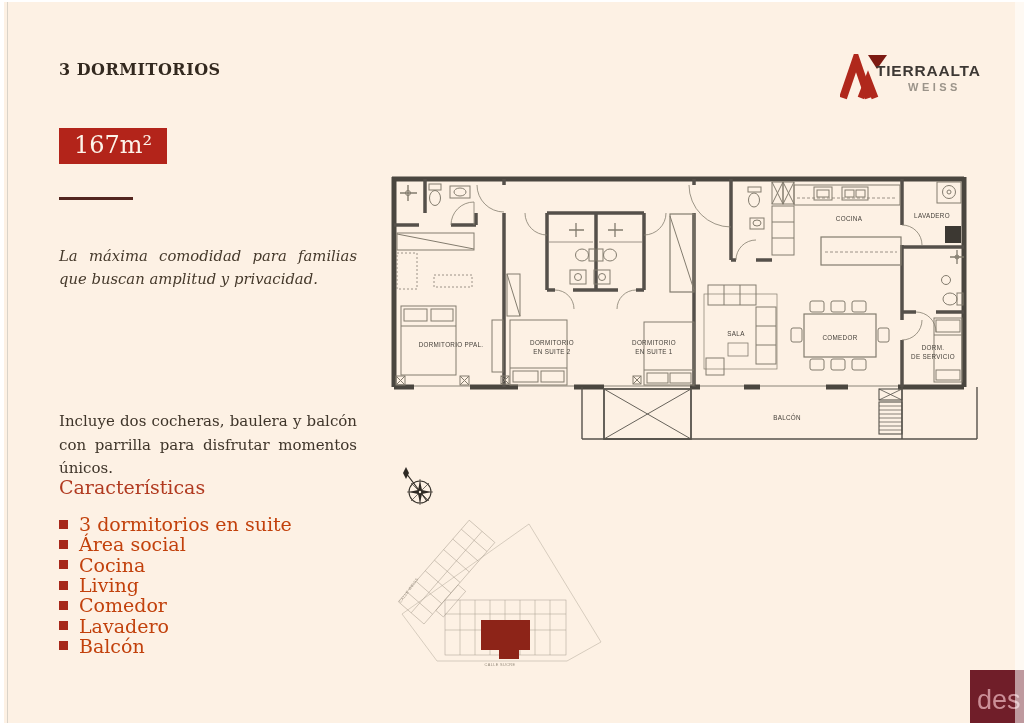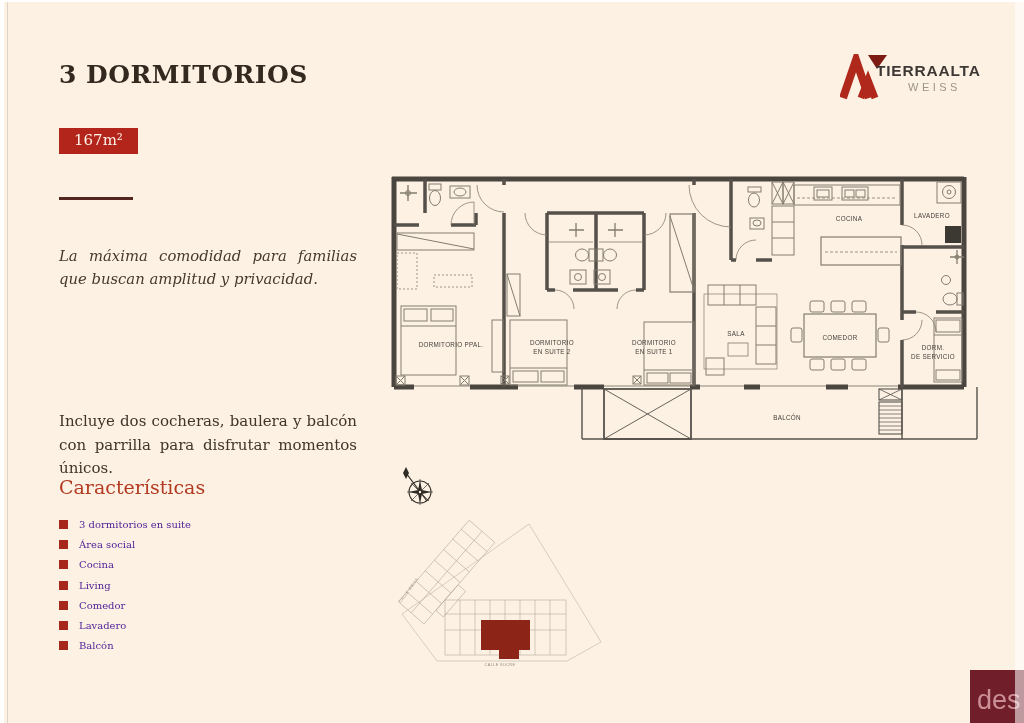--- a/index.html
+++ b/index.html
@@ -1,32 +1,32 @@
 <!DOCTYPE html>
 <html><head>
 <meta charset="utf-8">
 <style>
   html,body{margin:0;padding:0;}
   body{width:1024px;height:723px;position:relative;background:#ffffff;font-family:"DejaVu Serif",serif;overflow:hidden;}
   .page{position:absolute;left:4px;top:2px;right:0;bottom:0;background:#fdf1e4;}
   .edge-l{position:absolute;left:3px;top:0;width:1px;height:723px;background:#d9d3c9;}
   .edge-r{position:absolute;right:0;top:0;width:9px;height:723px;background:rgba(255,255,255,.55);}
-  .title{position:absolute;left:55px;top:58px;font-size:25px;font-weight:600;color:#33291f;letter-spacing:.5px;}
+  .title{position:absolute;left:55px;top:58px;font-size:16px;font-weight:600;color:#33291f;letter-spacing:.5px;}
   .subtitle{position:absolute;left:55px;top:92px;font-size:20px;color:#33291f;}
-  .badge{position:absolute;left:55px;top:126px;background:#b3241a;color:#fdf3e9;font-size:15px;padding:3px 15px 5px 15px;}
+  .badge{position:absolute;left:55px;top:126px;background:#b3241a;color:#fdf3e9;font-size:24px;padding:3px 15px 5px 15px;}
   .divider{position:absolute;left:55px;top:195px;width:74px;height:3px;background:#53261f;}
   .tagline{position:absolute;left:55px;top:243px;width:298px;font-size:14.8px;font-style:italic;line-height:1.55;color:#45392b;text-align:justify;}
   .para1{position:absolute;left:55px;top:304px;width:298px;font-size:14.8px;line-height:1.58;color:#3f352a;text-align:justify;}
   .para2{position:absolute;left:55px;top:408px;width:298px;font-size:15px;line-height:1.58;color:#3f352a;text-align:justify;}
   .feat-h{position:absolute;left:55px;top:474px;font-size:19px;color:#b13a20;}
   .feat-list{position:absolute;left:55px;top:512px;margin:0;padding:0;list-style:none;}
-  .feat-list li{display:flex;align-items:center;height:20.3px;font-size:10px;color:#4c1d95;}
+  .feat-list li{display:flex;align-items:center;height:20.3px;font-size:19px;color:#c2410c;}
   .feat-list .sq{width:9px;height:9px;background:#a7281a;margin-right:11px;flex:0 0 auto;}
   .logo-brand{position:absolute;left:872px;top:60px;font-family:"Liberation Sans",sans-serif;font-size:15.5px;font-weight:bold;letter-spacing:.8px;color:#3d3834;}
-  .logo-sub{position:absolute;left:904px;top:79px;font-family:"Liberation Sans",sans-serif;font-size:11px;letter-spacing:3.5px;color:#9b948a;}
+  .logo-sub{position:absolute;left:904px;top:79px;font-family:"Liberation Sans",sans-serif;font-size:11px;letter-spacing:3.5px;color:#9b948a;font-weight:bold;}
   .logo-icon{position:absolute;left:836px;top:52px;}
   .plan-svg{position:absolute;left:380px;top:160px;}
   .wm-box{position:absolute;left:966px;top:668px;width:58px;height:55px;background:#701e29;}
   .wm-box span{position:absolute;left:7px;top:9px;font-family:"Liberation Sans",sans-serif;font-size:27px;color:#cb8f97;margin-top:6px;}
   svg text{font-family:"Liberation Sans",sans-serif;}
 </style>
 </head>
 <body>
 
 <div class="page">

